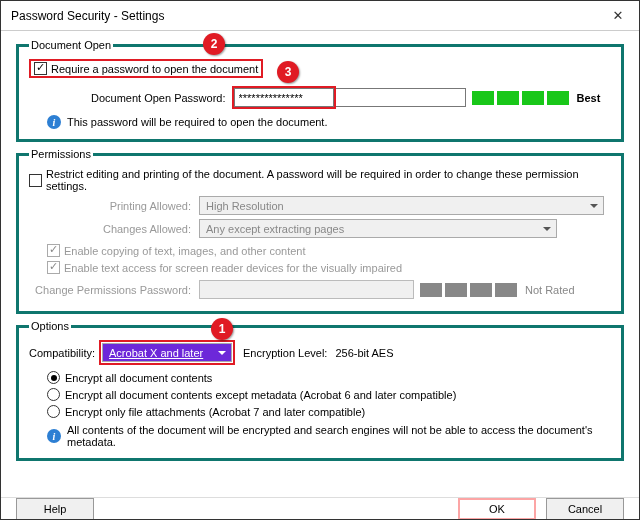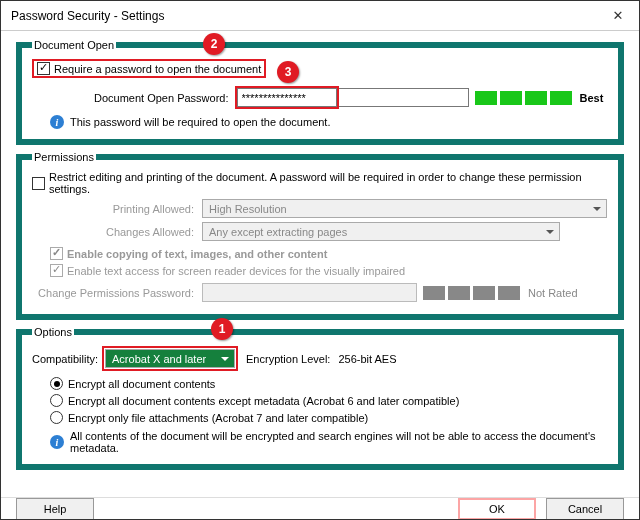--- a/index.html
+++ b/index.html
@@ -33,21 +33,21 @@
     justify-content: center;
     font-size: 13px;
     color: #333;
     cursor: pointer;
   }
   .content {
     padding: 8px 15px 0 15px;
     position: relative;
   }
   fieldset {
-    border: 6px solid #0f766e;
+    border: 3px solid #0f766e;
     margin: 0 0 6px 0;
     padding: 4px 10px 8px 10px;
   }
   legend {
     font-size: 11px;
     padding: 0 2px;
   }
   .row {
     display: flex;
     align-items: center;
@@ -126,22 +126,23 @@
   .dropdown::after {
     content: "";
     position: absolute;
     right: 5px;
     top: 7px;
     border-left: 4px solid transparent;
     border-right: 4px solid transparent;
     border-top: 4px solid #555;
   }
   .dropdown.selected {
-    background: #15803d;
+    background: #6d28d9;
     color: #fff;
+    text-decoration: underline;
   }
   .dropdown.selected::after { border-top-color: #fff; }
   .strength {
     display: inline-flex;
     gap: 3px;
     margin-left: 6px;
   }
   .strength span {
     width: 22px;
     height: 14px;
@@ -277,21 +278,21 @@
       </span>
     </div>
 
     <div class="row">
       <span class="field-label disabled">Changes Allowed:</span>
       <span class="dropdown disabled" style="width:358px;">
         <span>Any except extracting pages</span>
       </span>
     </div>
 
-    <div class="row indent" style="margin-top:6px;font-weight:bold;">
+    <div class="row indent" style="margin-top:6px;">
       <span class="checkbox disabled checked"></span>
       <span class="lbl-disabled">Enable copying of text, images, and other content</span>
     </div>
     <div class="row indent">
       <span class="checkbox disabled checked"></span>
       <span class="lbl-disabled">Enable text access for screen reader devices for the visually impaired</span>
     </div>
 
     <div class="row" style="margin-top:6px;">
       <span class="field-label disabled" style="width:170px;">Change Permissions Password:</span>

